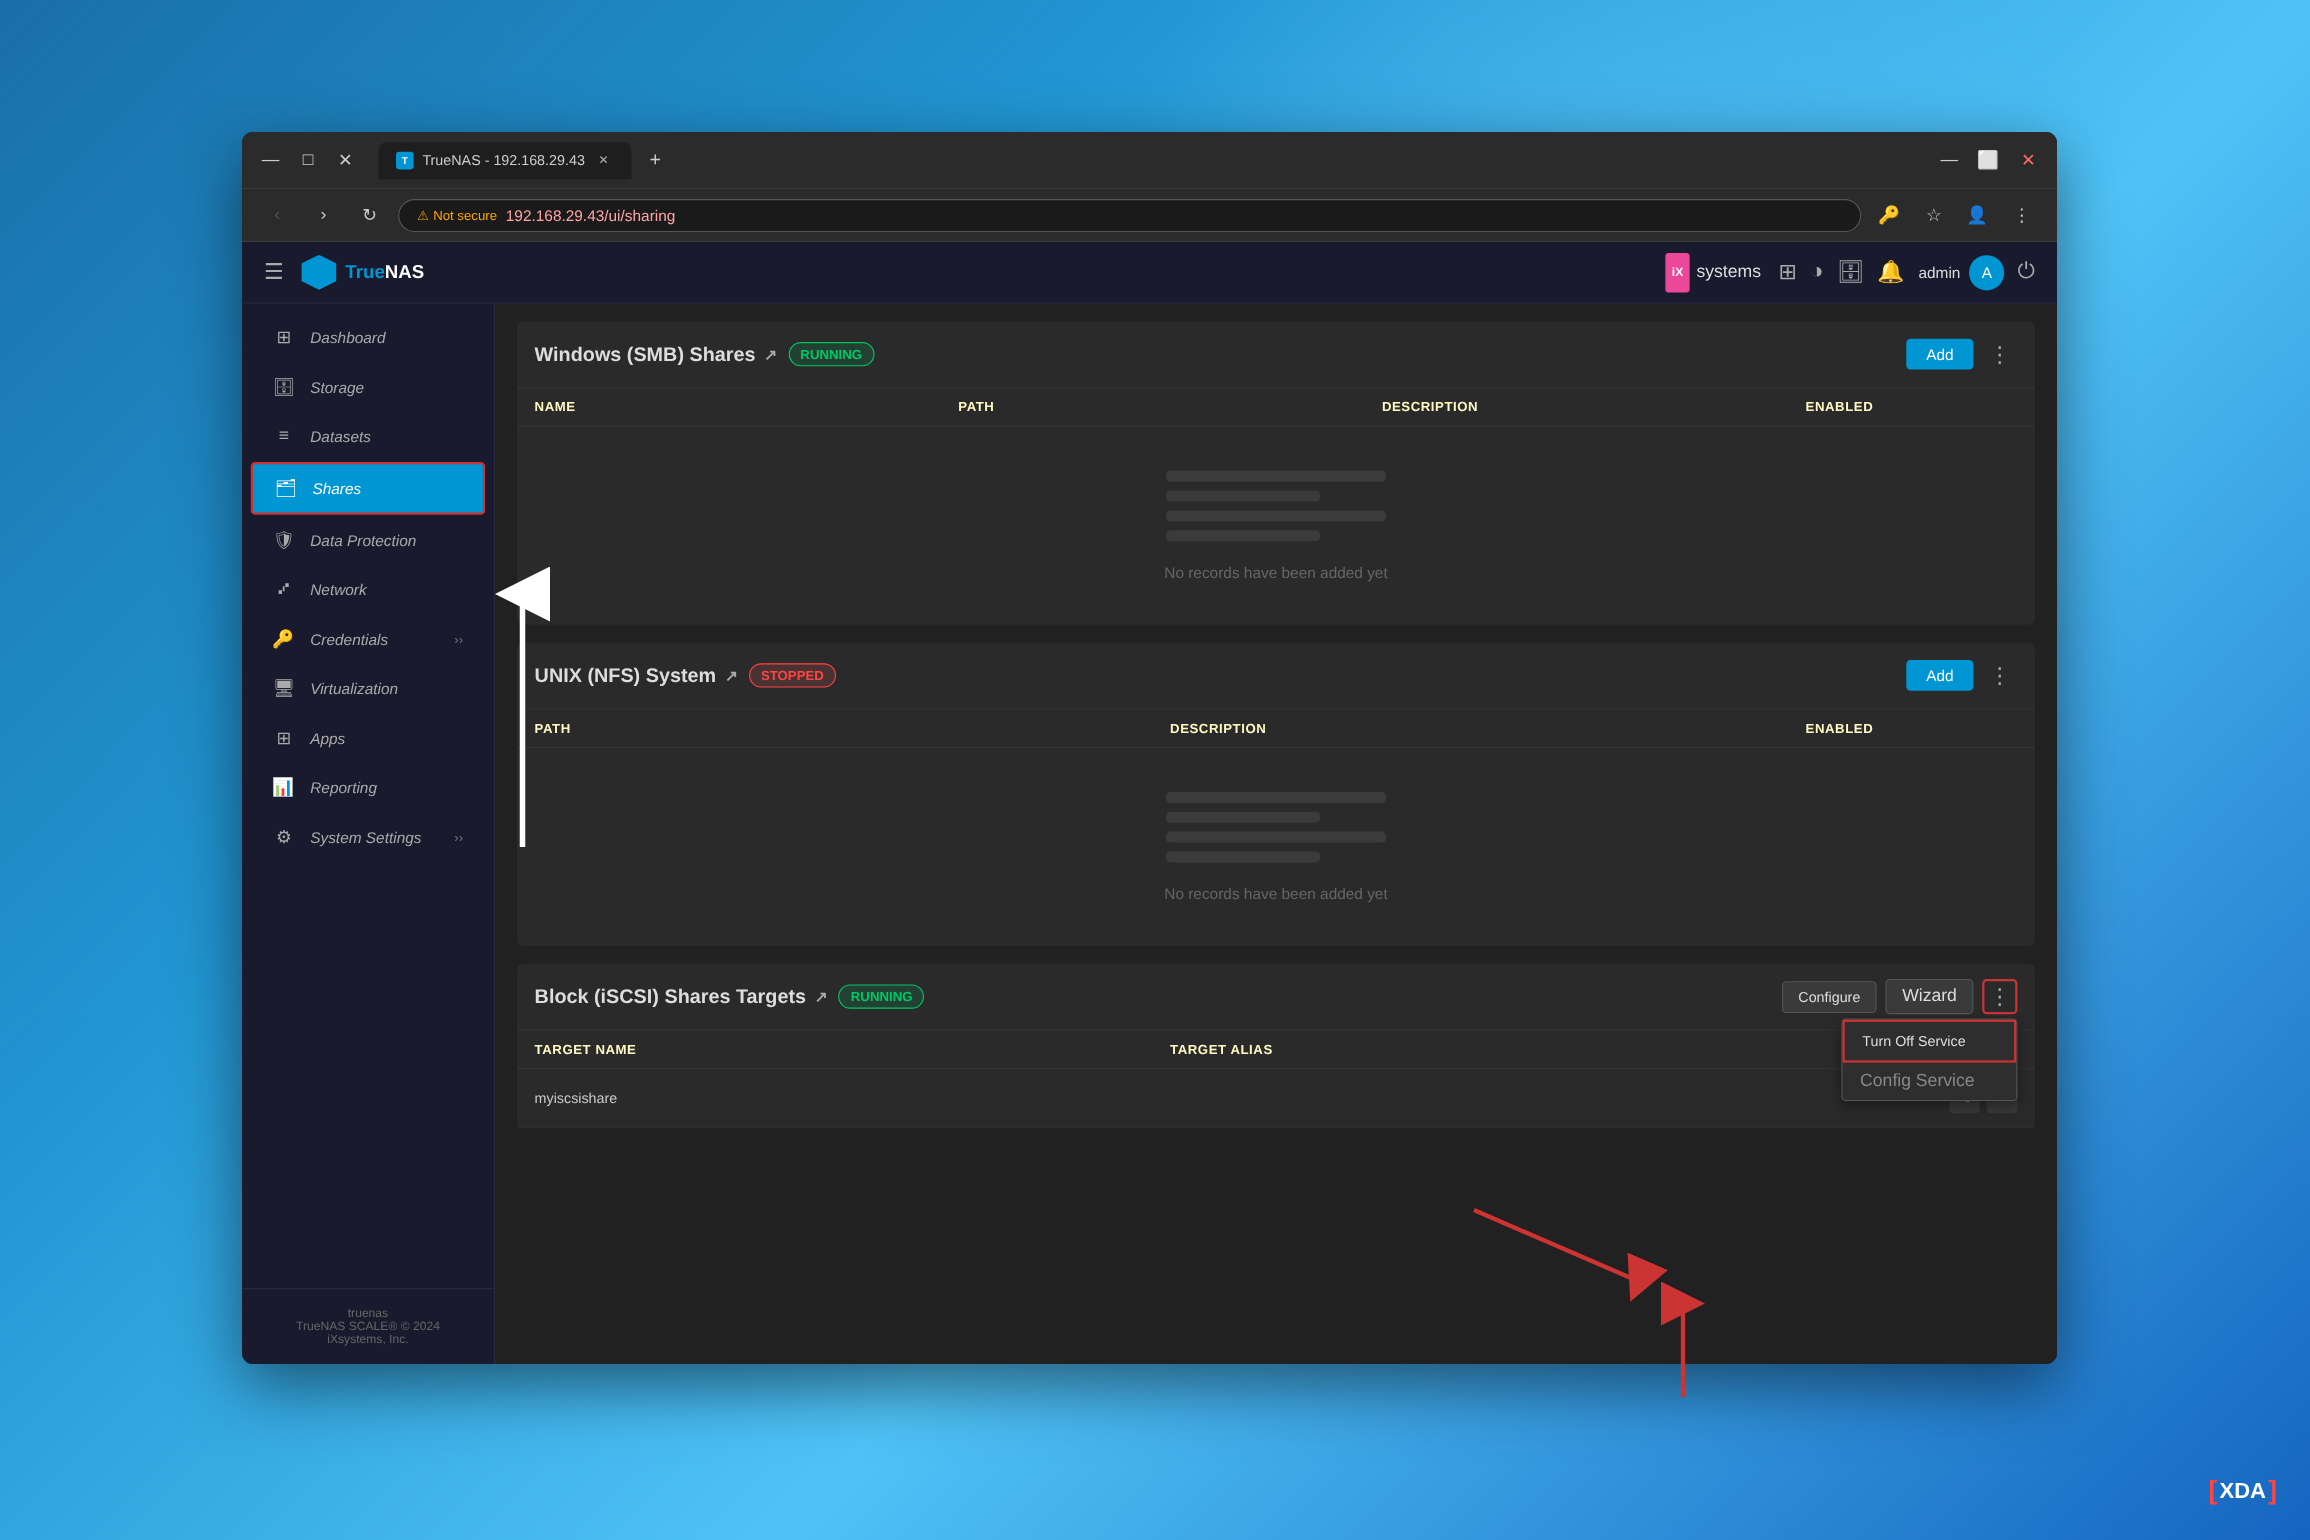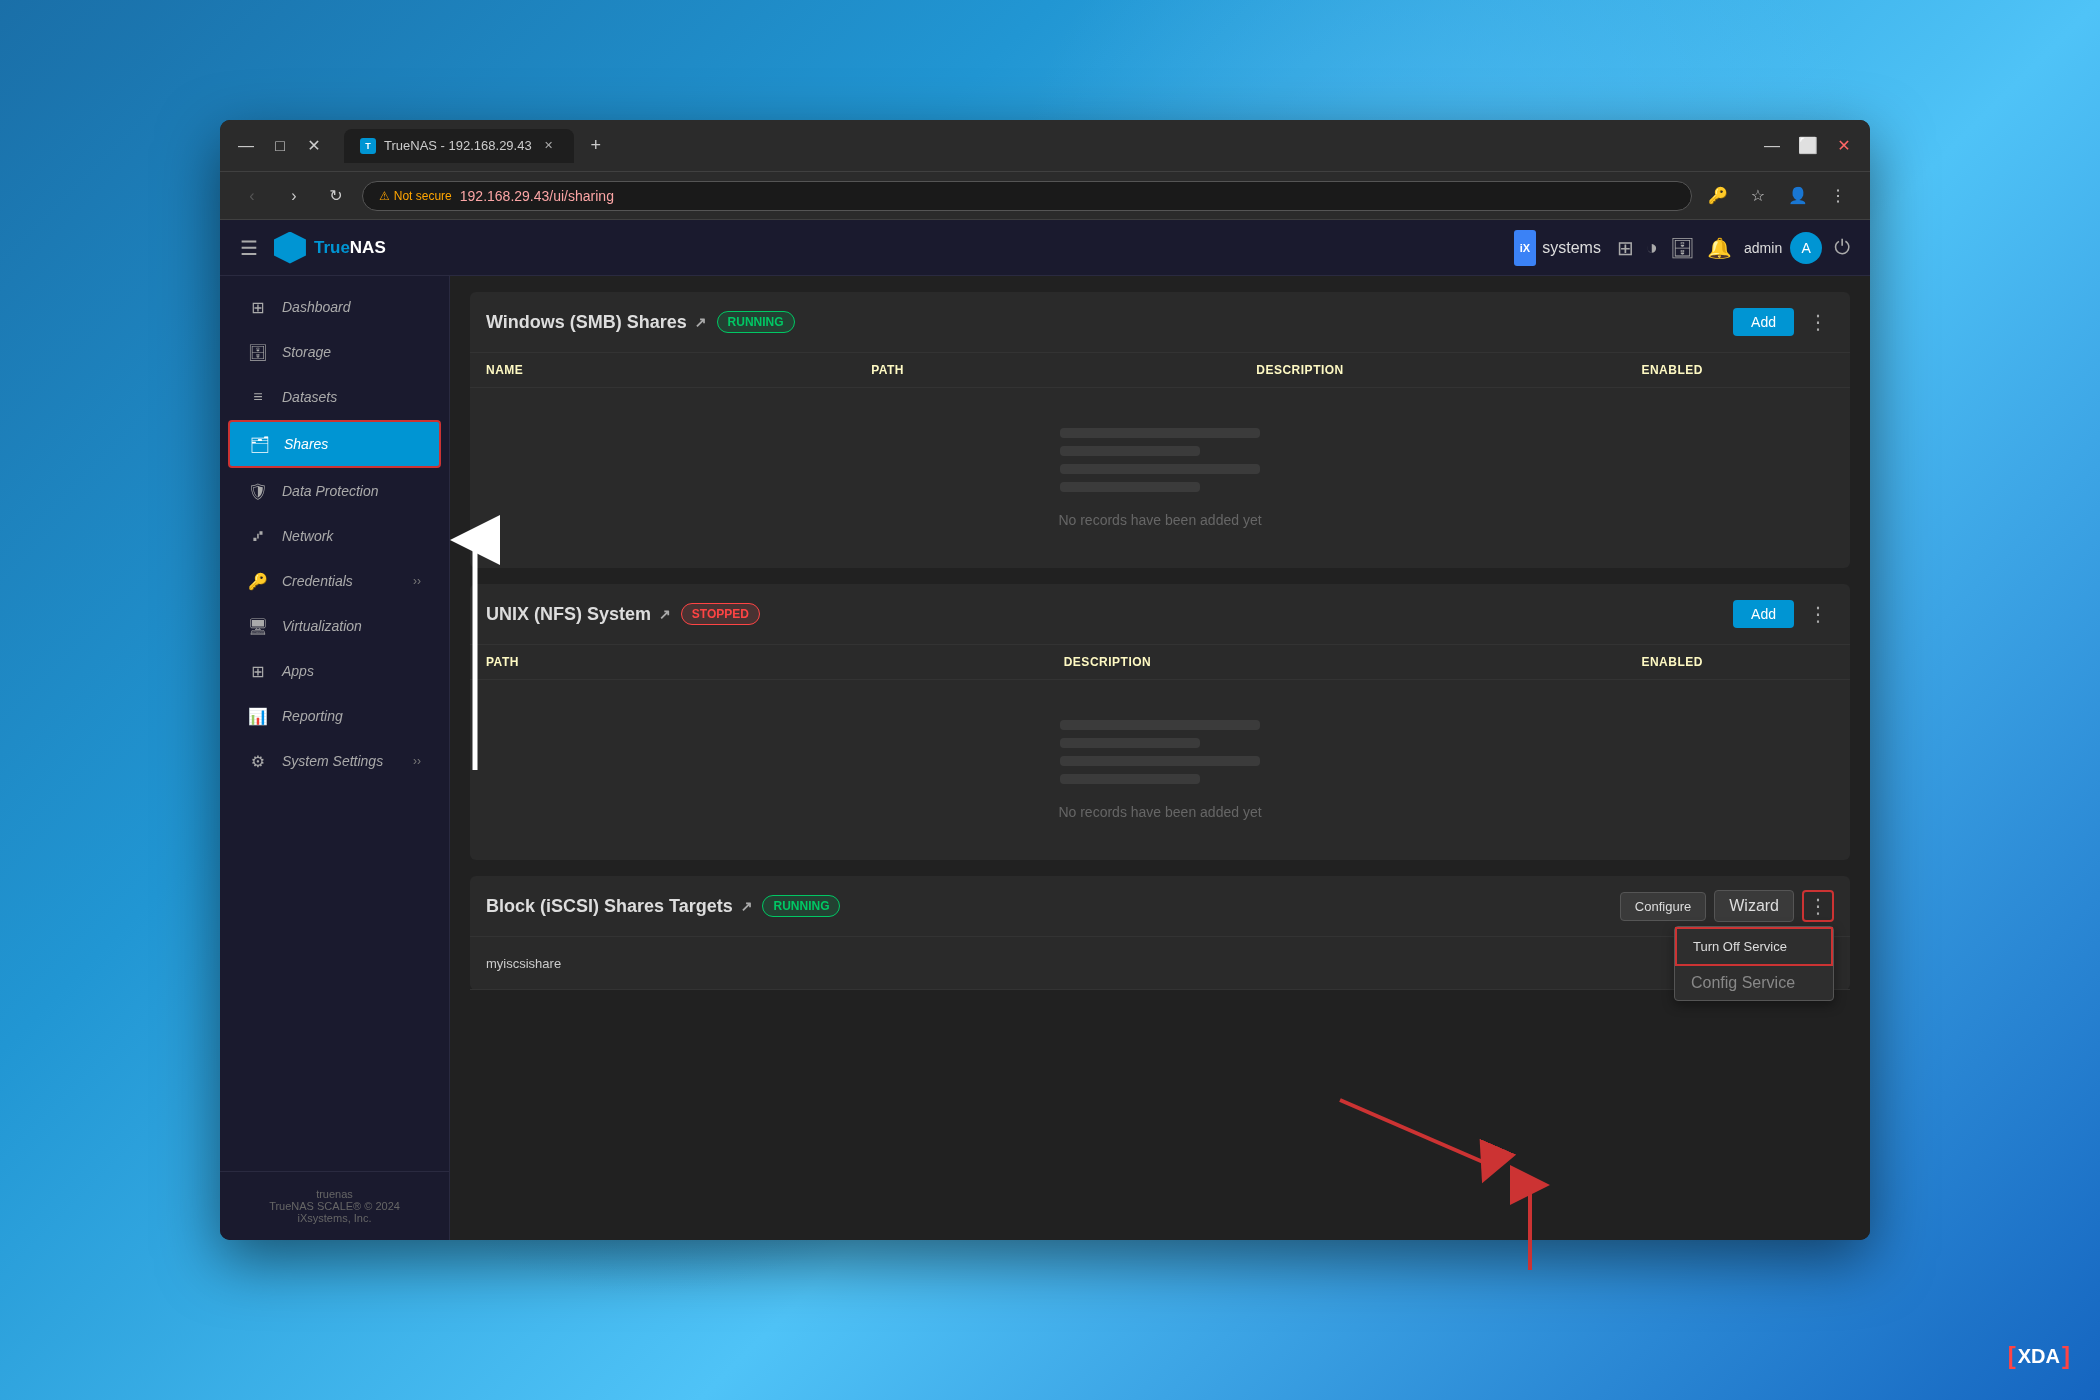--- a/index.html
+++ b/index.html
@@ -272,21 +272,21 @@
       color: #aaa;
       cursor: pointer;
     }
     .header-spacer { flex: 1; }
     .header-logo {
       display: flex;
       align-items: center;
       gap: 6px;
     }
     .ix-badge {
-      background: #3b82f6;
+      background: #ec4899;
       color: white;
       font-size: 11px;
       font-weight: bold;
       padding: 12px 6px;
       border-radius: 3px;
     }
     .ix-systems-text {
       color: #ddd;
       font-size: 16px;
       font-weight: 500;
@@ -774,20 +774,25 @@
                 <button class="more-btn" style="border: 2px solid #cc3333; border-radius:4px;">⋮</button>
 
                 <div class="dropdown-menu">
                   <div class="dropdown-item">Turn Off Service</div>
                   <div class="dropdown-sub">Config Service</div>
                 </div>
               </div>
             </div>
           </div>
           <div class="share-table">
+            <div class="table-header iscsi-grid">
+              <span>Target Name</span>
+              <span>Target Alias</span>
+              <span></span>
+            </div>
             <div class="table-row iscsi-grid">
               <span>myiscsishare</span>
               <span></span>
               <div class="row-actions">
                 <button class="row-action-btn">✎</button>
                 <button class="row-action-btn">—</button>
               </div>
             </div>
           </div>
         </div>

